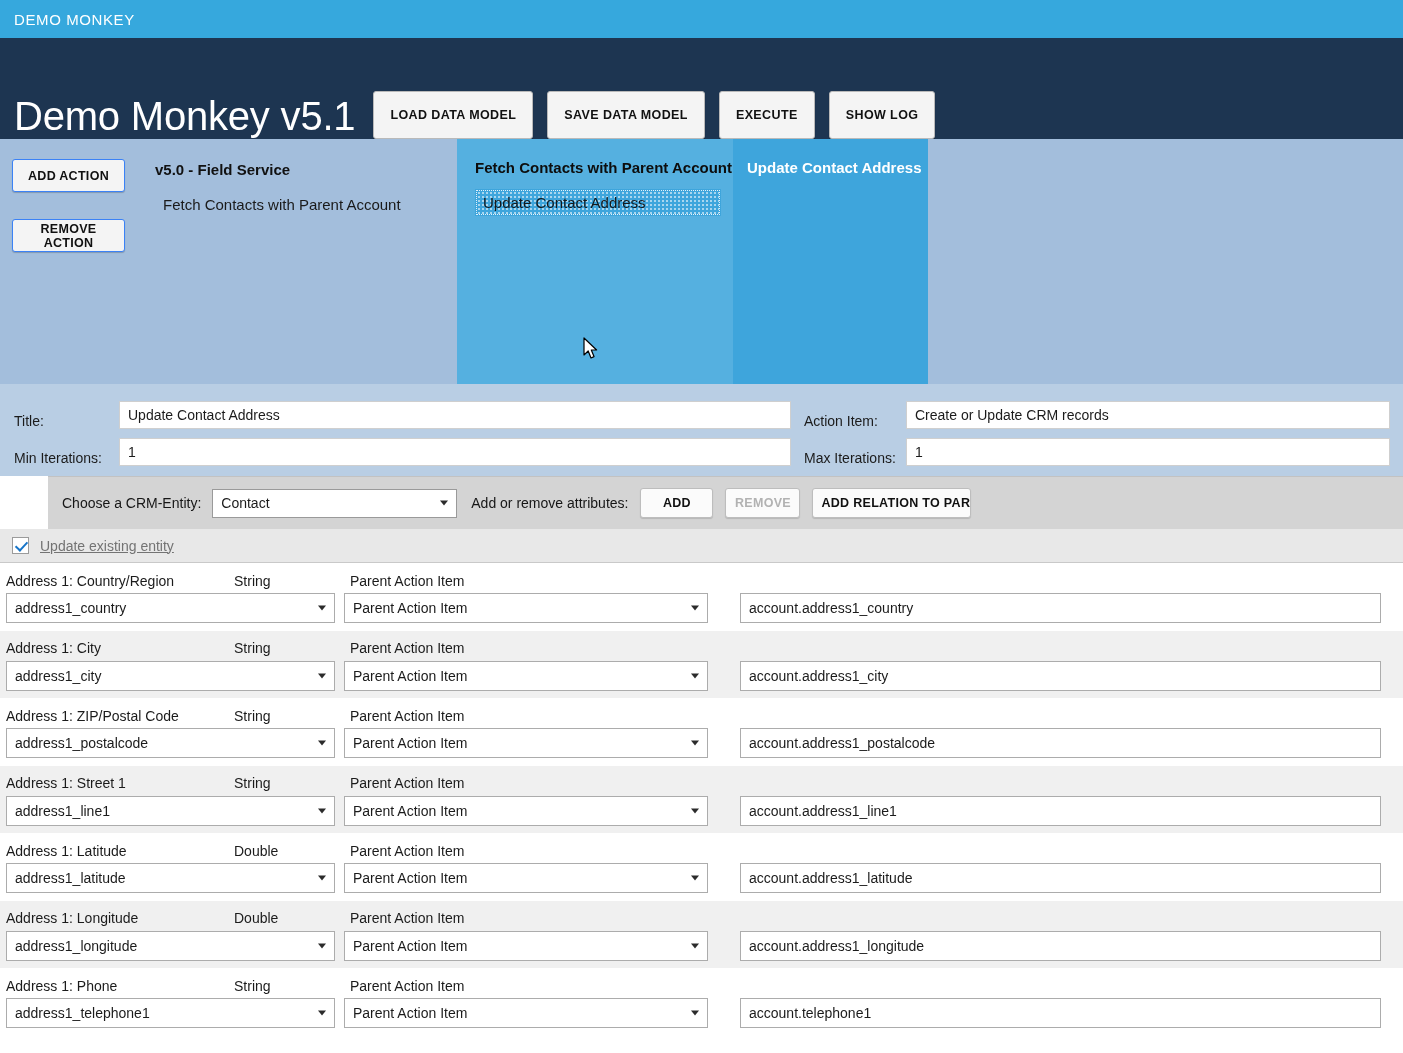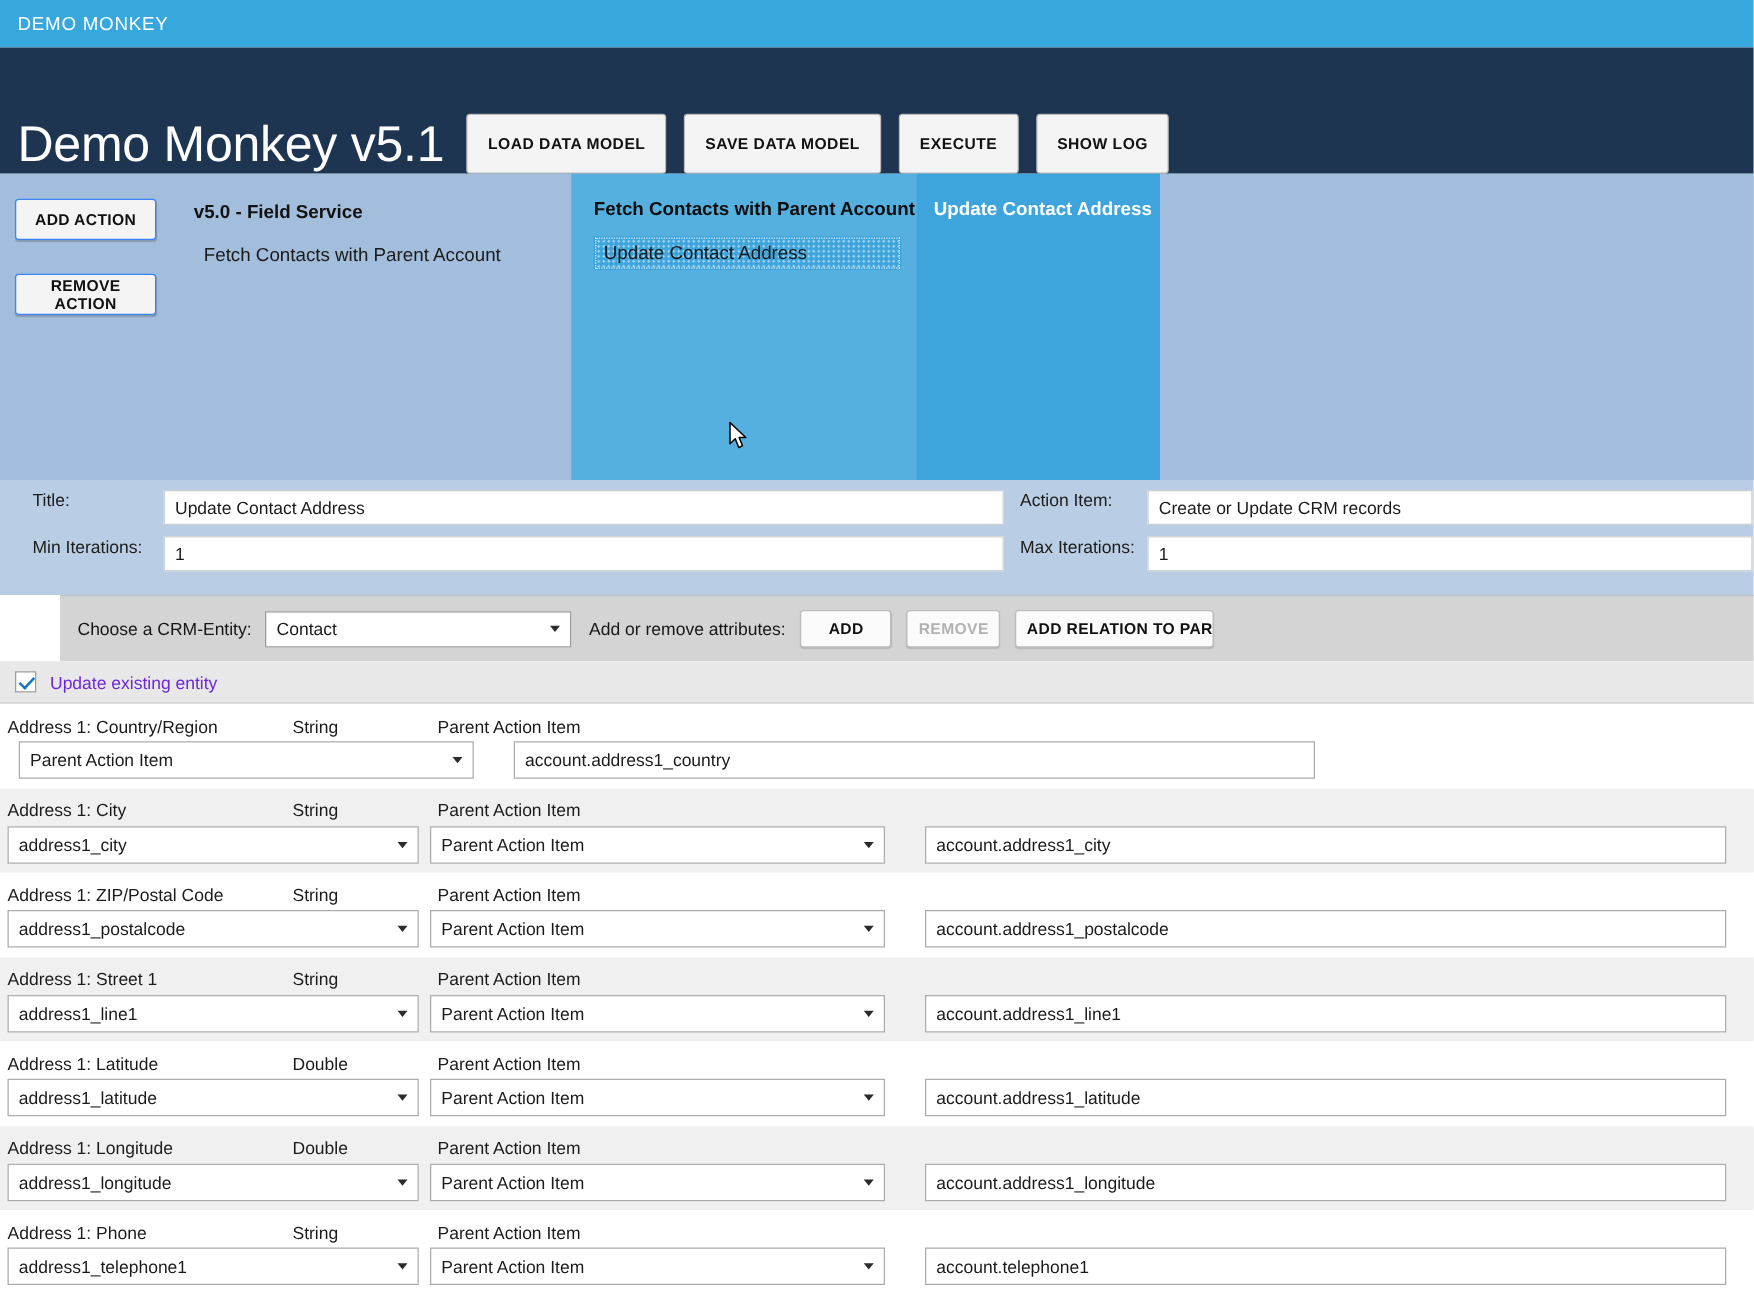--- a/index.html
+++ b/index.html
@@ -70,21 +70,21 @@
   #col-right { width:195px; background:#3ea5dc; padding:20px 0 0 14px; }
   #col-right .col-head { color:#ffffff; }
 
   #col-filler { flex:1; background:#a3bedc; }
 
   
   #cursor { position:absolute; left:583px; top:198px; width:16px; height:24px; z-index:40; pointer-events:none; }
 
   
   #form-top { background:#b9cee4; padding:8px 0 10px 0; }
-  .form-row { display:flex; align-items:flex-start; height:37px;margin-left:12px; }
+  .form-row { display:flex; align-items:flex-end; height:37px; }
   .form-label { font-size:14px; color:#1b1b1b; padding-left:14px; width:119px; }
   .form-label.right { width:115px; padding-left:13px; }
   .tinput {
     height:28px; border:1px solid #cfcfcf; background:#ffffff; color:#1b1b1b;
     font-family:"Liberation Sans", sans-serif; font-size:14px;
     padding:0 8px; outline:none;
   }
   #title-input { width:672px; }
   #min-input { width:672px; }
   #action-item-input { width:484px; }
@@ -127,21 +127,21 @@
     padding-left:12px; border-bottom:1px solid #c9c9c9;
   }
   .checkbox {
     width:17px; height:17px; background:#ffffff; border:1px solid #9b9b9b;
     position:relative; margin-right:11px; cursor:pointer;
   }
   .checkbox::after {
     content:""; position:absolute; left:5px; top:1px; width:5px; height:10px;
     border:solid #1674c8; border-width:0 2.5px 2.5px 0; transform:rotate(43deg);
   }
-  #check-row .lbl { font-size:14px; color:#6d28d9; }
+  #check-row .lbl { font-size:14px; color:#737373;text-decoration:underline; }
 
   
   #attr-list { background:#ffffff; }
   .attr-row { height:67.5px; position:relative; padding-top:5px; }
   .attr-row.alt { background:#f0f0f0; }
   .attr-row .hdr { display:flex; font-size:14px; color:#1b1b1b; padding-left:6px; height:25px; align-items:center;}
   .attr-row .hdr .nm { width:228px; }
   .attr-row .hdr .ty { width:116px; }
   .attr-row .hdr .pa { }
   .attr-row .ctl { display:flex; align-items:center; padding-left:6px; }
@@ -243,20 +243,24 @@
 </div>
 
 <div id="attr-list">
     <div class="attr-row">
       <div class="hdr">
         <span class="nm">Address 1: Country/Region</span>
         <span class="ty">String</span>
         <span class="pa">Parent Action Item</span>
       </div>
       <div class="ctl">
+        <div class="sel2">
+          <span>address1_country</span>
+          <span class="caret"></span>
+        </div>
         <div class="sel2 sel3">
           <span>Parent Action Item</span>
           <span class="caret"></span>
         </div>
         <div class="tin3">
           <span>account.address1_country</span>
         </div>
       </div>
     </div>
     <div class="attr-row alt">

